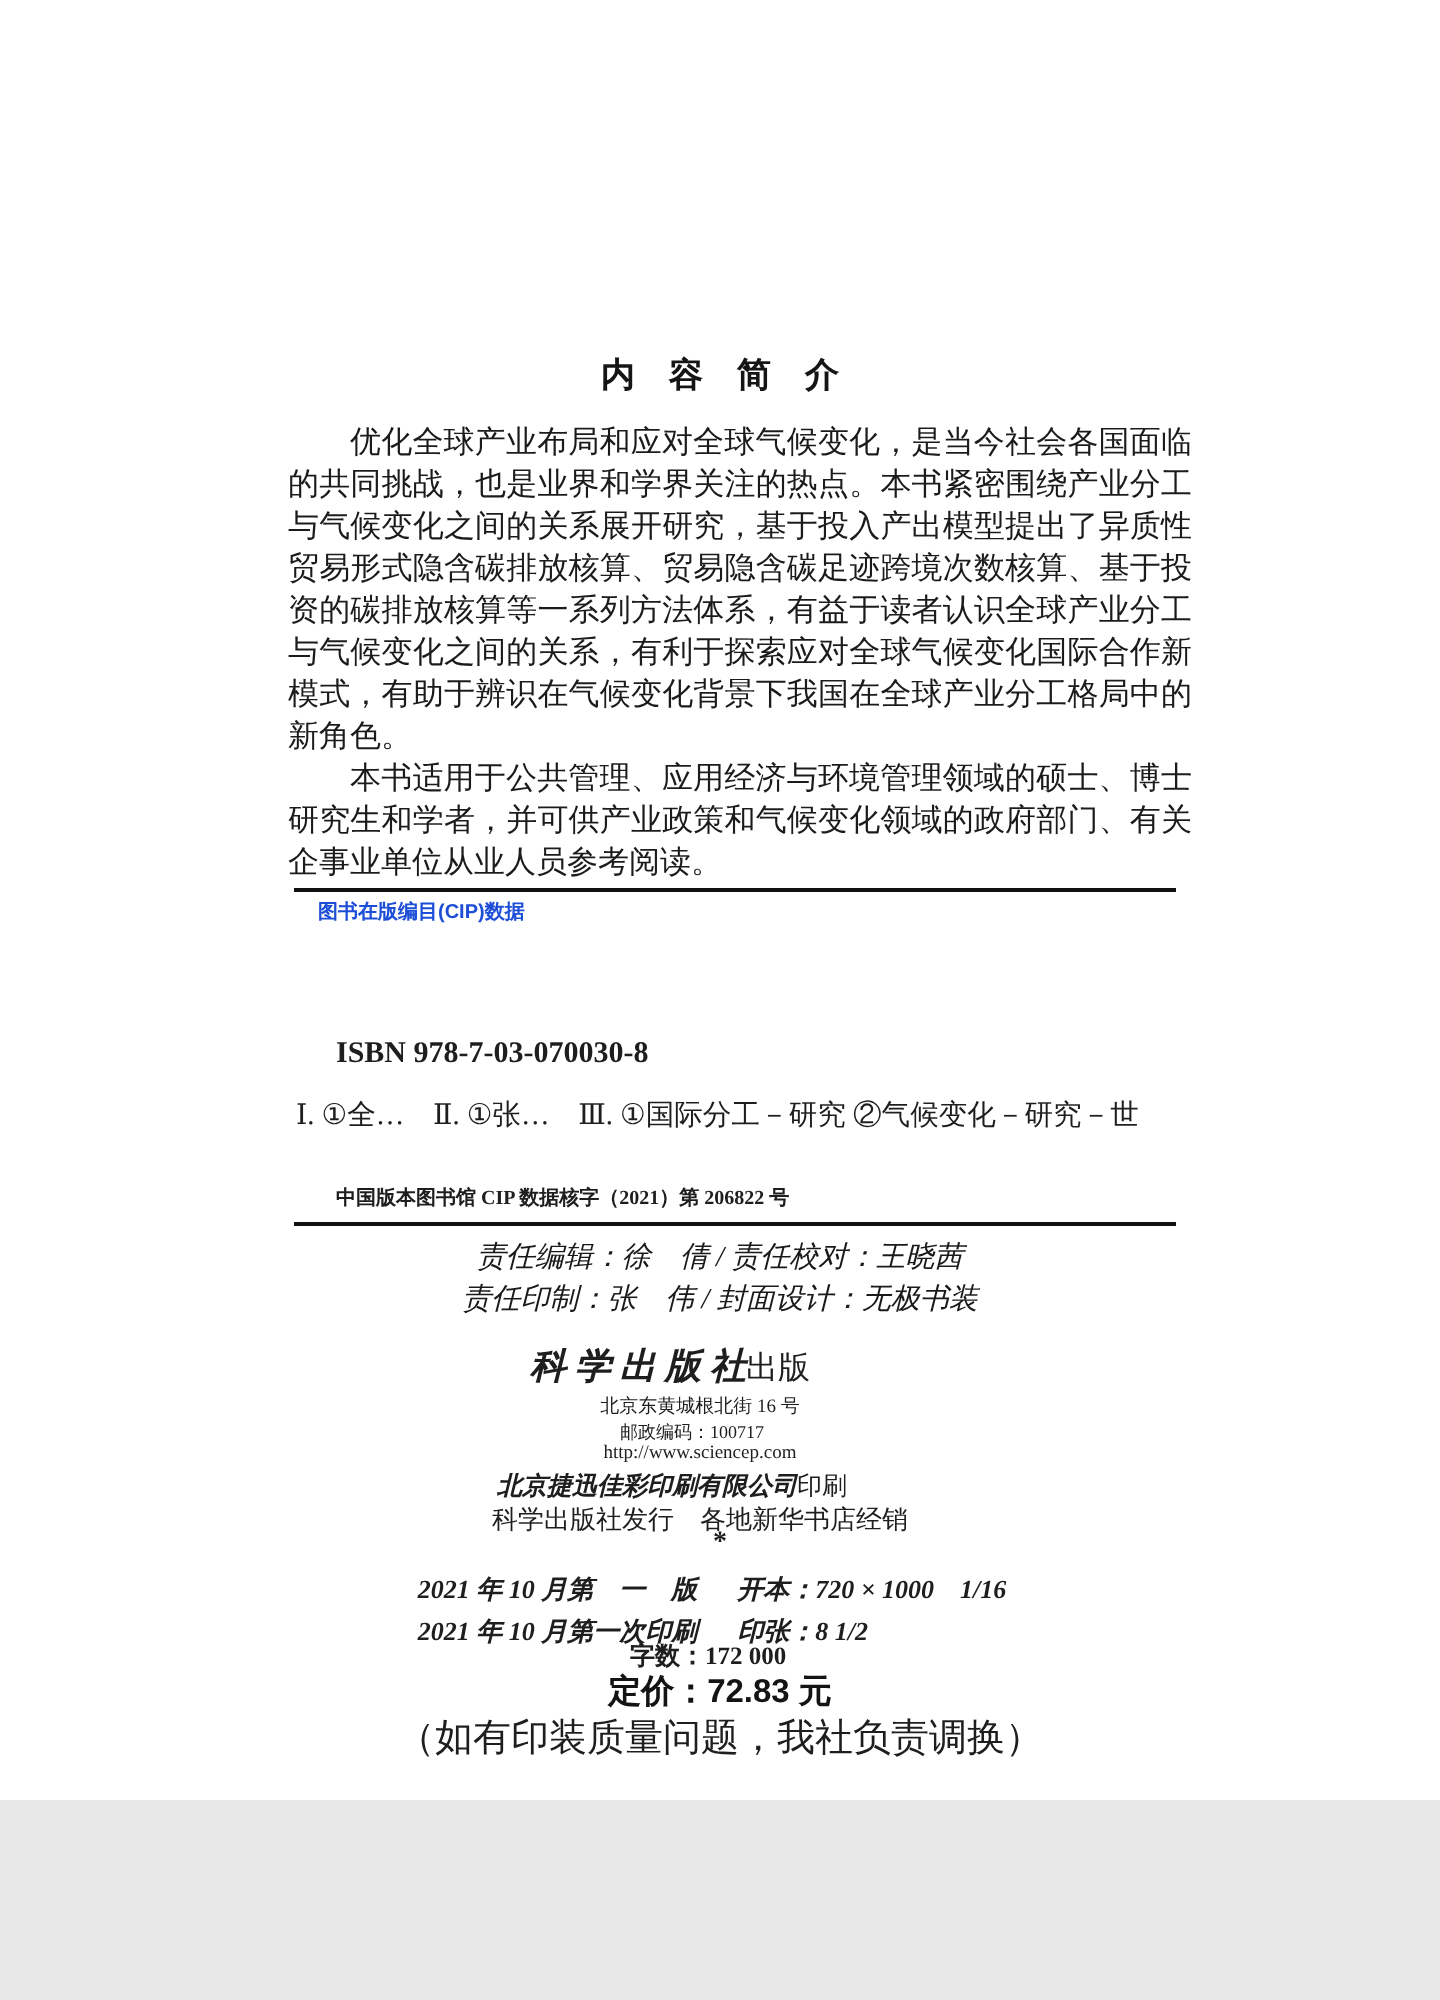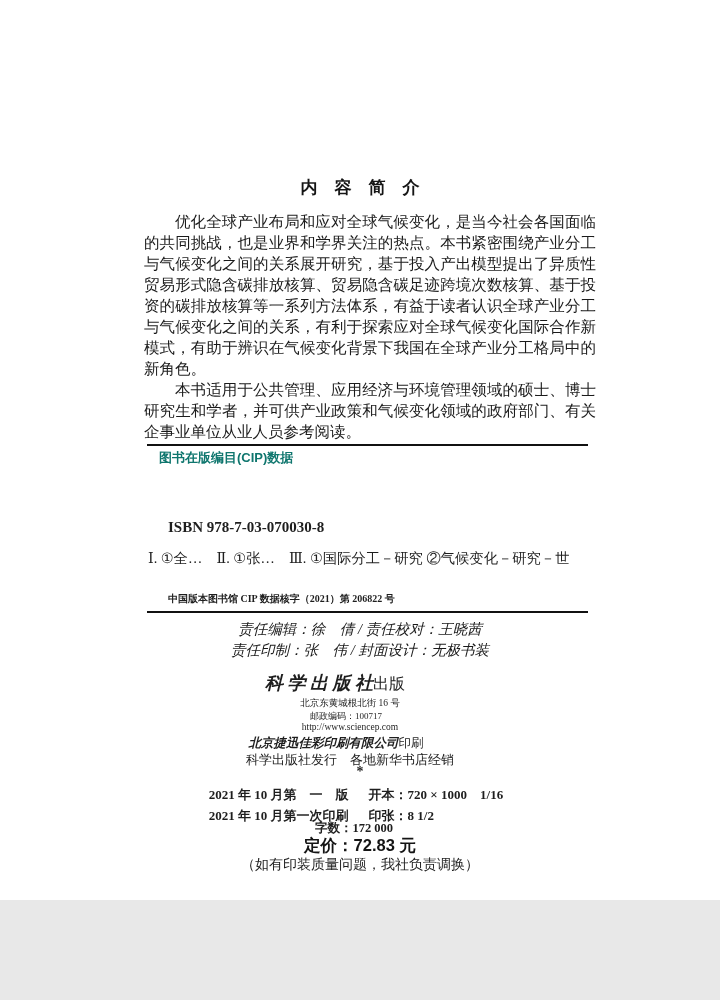--- a/index.html
+++ b/index.html
@@ -18,21 +18,21 @@
     font-size:15.5px;line-height:21px;text-align:justify;color:#1b1b1b;
   }
   .intro p{margin:0;text-indent:2em;}
   
   .rule{position:absolute;left:147px;width:441px;height:0;border-top:2px solid #111;}
   .rule-top{top:444px;}
   .rule-bottom{top:611px;}
   
   .cip-heading{
     position:absolute;top:449px;left:159px;
-    font-weight:bold;font-size:13px;color:#0f766e;
+    font-weight:bold;font-size:10px;color:#1d4ed8;
     font-family:"Liberation Sans","DejaVu Sans",sans-serif;
   }
   .cip-record{position:absolute;top:475px;left:155px;width:436px;font-size:15.3px;line-height:23px;}
   .cip-record .ind{text-indent:14px;}
   .isbn{position:absolute;top:519px;left:168px;font-weight:bold;font-size:15px;}
   .cip-class{position:absolute;top:550px;left:137px;width:452px;font-size:14.3px;line-height:17.5px;}
   .cip-class .ind{text-indent:11px;}
   .cip-registry{position:absolute;top:592px;left:168px;font-weight:bold;font-size:10px;}
   
   .staff{
@@ -43,28 +43,28 @@
   .il{position:absolute;left:0;right:0;text-align:center;white-space:nowrap;}
   .cal{font-weight:bold;font-style:italic;}
   .l-logo{top:671px;font-size:18px;transform:translateX(-25px);}
   .l-logo .suffix{font-size:16px;font-weight:normal;font-style:normal;}
   .l-address{top:697px;font-size:9.5px;transform:translateX(-10px);}
   .l-postcode{top:710px;font-size:9px;transform:translateX(-14px);}
   .l-website{top:722px;font-size:9.5px;transform:translateX(-10px);}
   .l-printer{top:735px;font-size:12.5px;transform:translateX(-24px);}
   .l-dist{top:751px;font-size:13px;transform:translateX(-10px);}
   .l-star{top:764px;font-size:14px;font-weight:bold;}
-  .l-grid{top:786px;font-size:13px;font-weight:600;}
+  .l-grid{top:786px;font-size:13px;font-weight:600;font-style:italic;}
   .pub-grid{display:inline-grid;grid-template-columns:auto auto;column-gap:20px;row-gap:3px;text-align:left;transform:translateX(-4px);}
   .l-words{top:820px;font-size:12.5px;font-weight:600;transform:translateX(-6px);}
   .l-price{
     top:835px;font-size:16.5px;font-weight:bold;
     font-family:"Liberation Sans","DejaVu Sans",sans-serif;color:#141414;
   }
-  .l-notice{top:856px;font-size:14px;}
+  .l-notice{top:856px;font-size:19px;}
 </style>
 </head>
 <body>
 
 <div class="page">
 
   <div class="title">内　容　简　介</div>
 
   <div class="intro">
     <p>优化全球产业布局和应对全球气候变化，是当今社会各国面临的共同挑战，也是业界和学界关注的热点。本书紧密围绕产业分工与气候变化之间的关系展开研究，基于投入产出模型提出了异质性贸易形式隐含碳排放核算、贸易隐含碳足迹跨境次数核算、基于投资的碳排放核算等一系列方法体系，有益于读者认识全球产业分工与气候变化之间的关系，有利于探索应对全球气候变化国际合作新模式，有助于辨识在气候变化背景下我国在全球产业分工格局中的新角色。</p>

